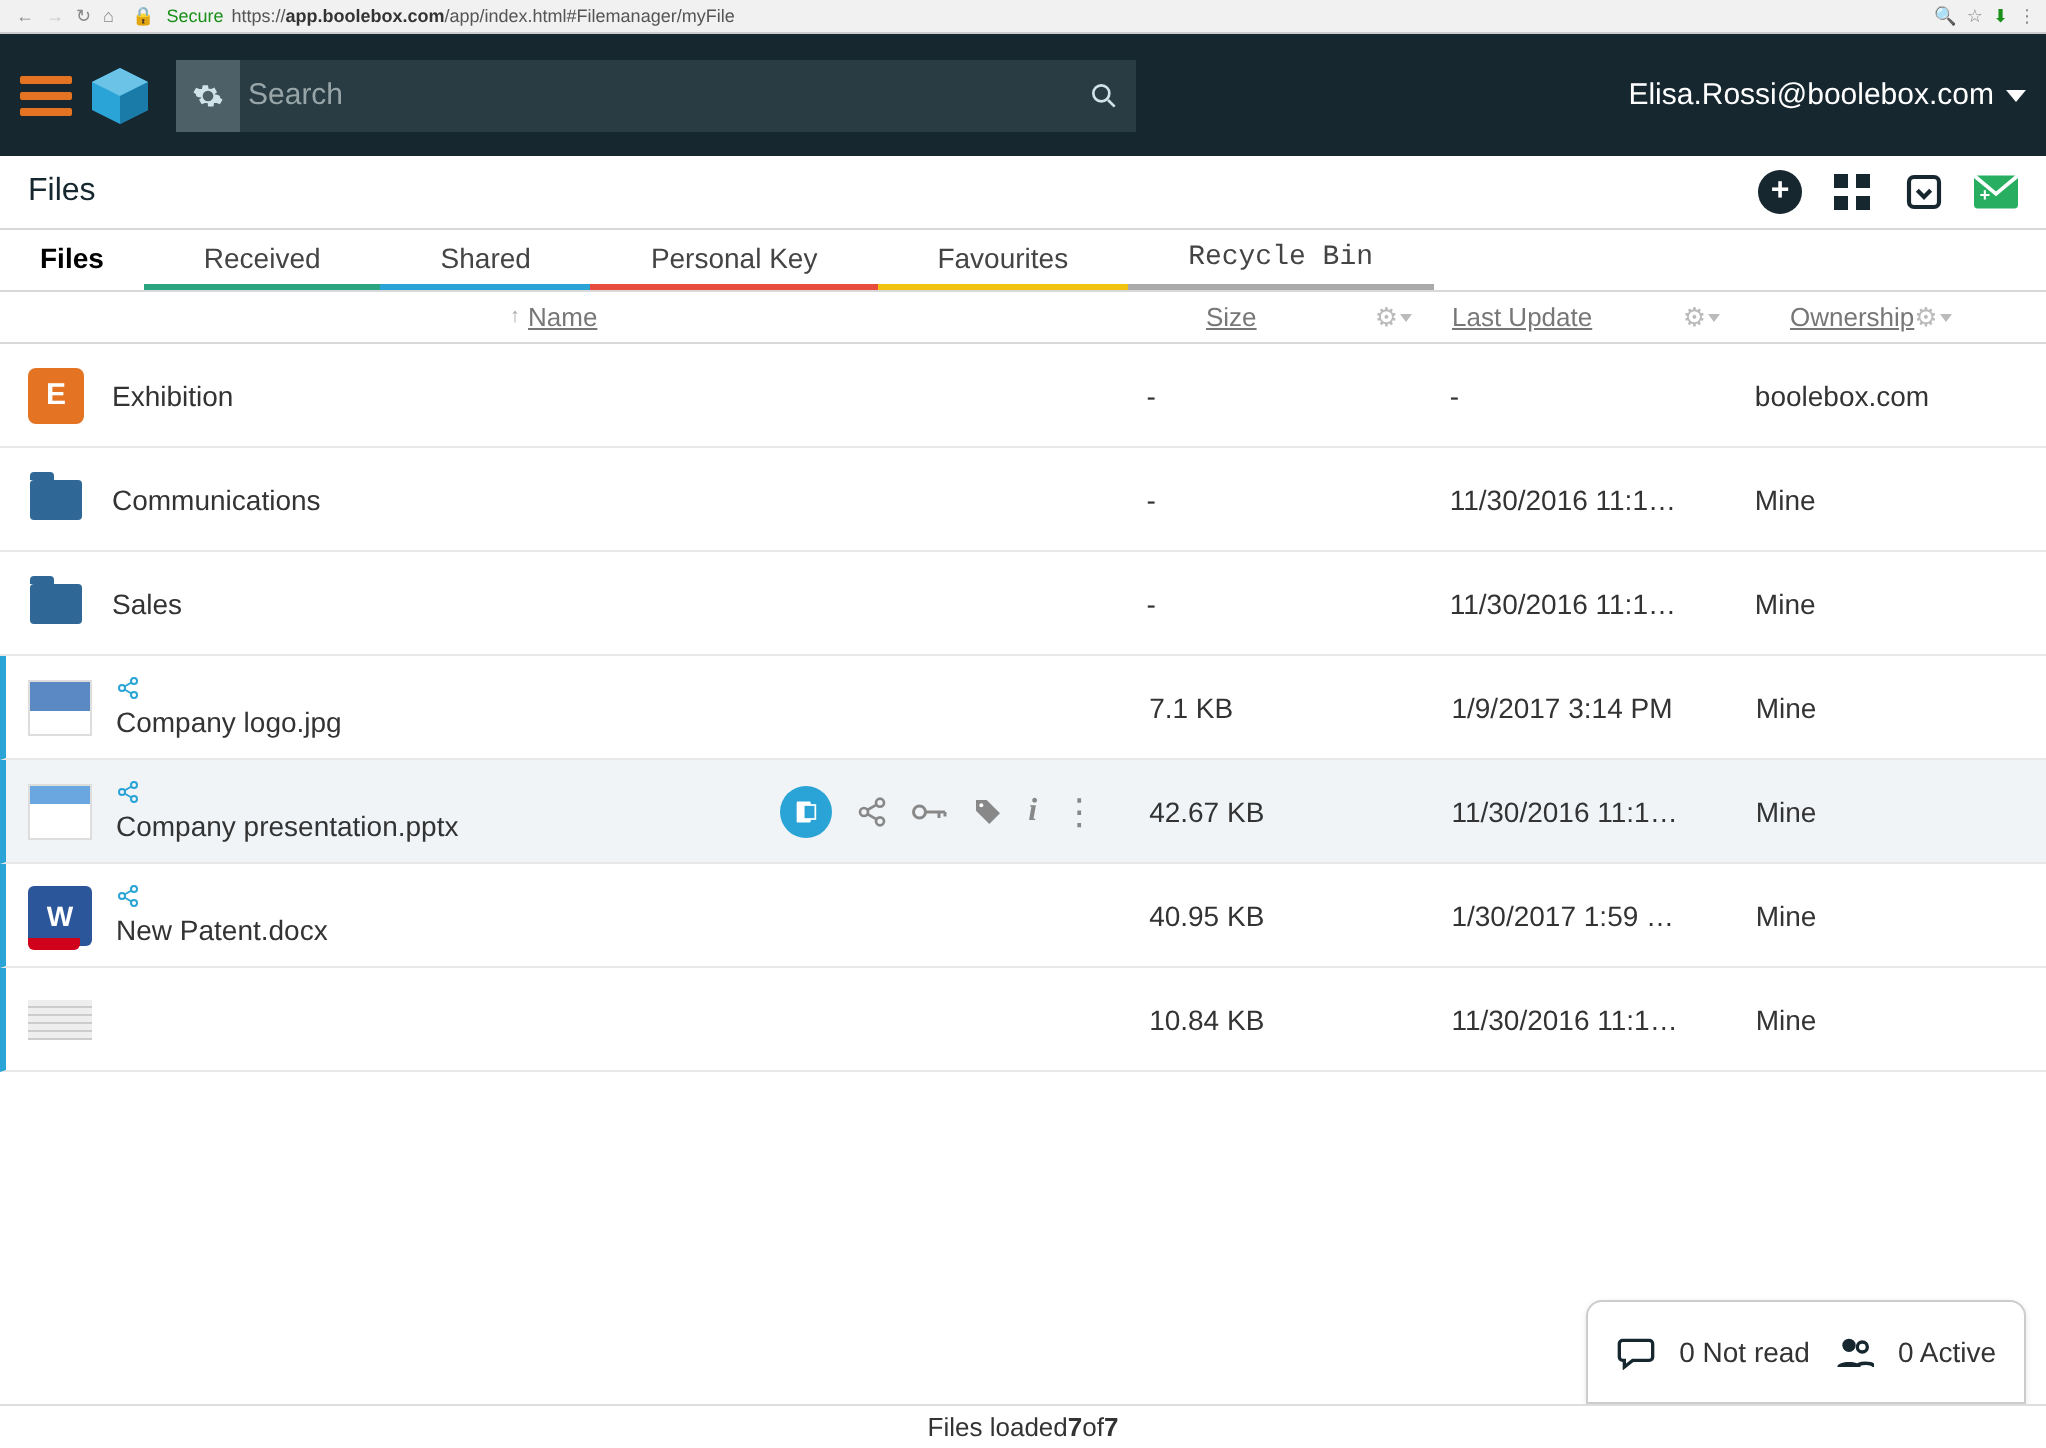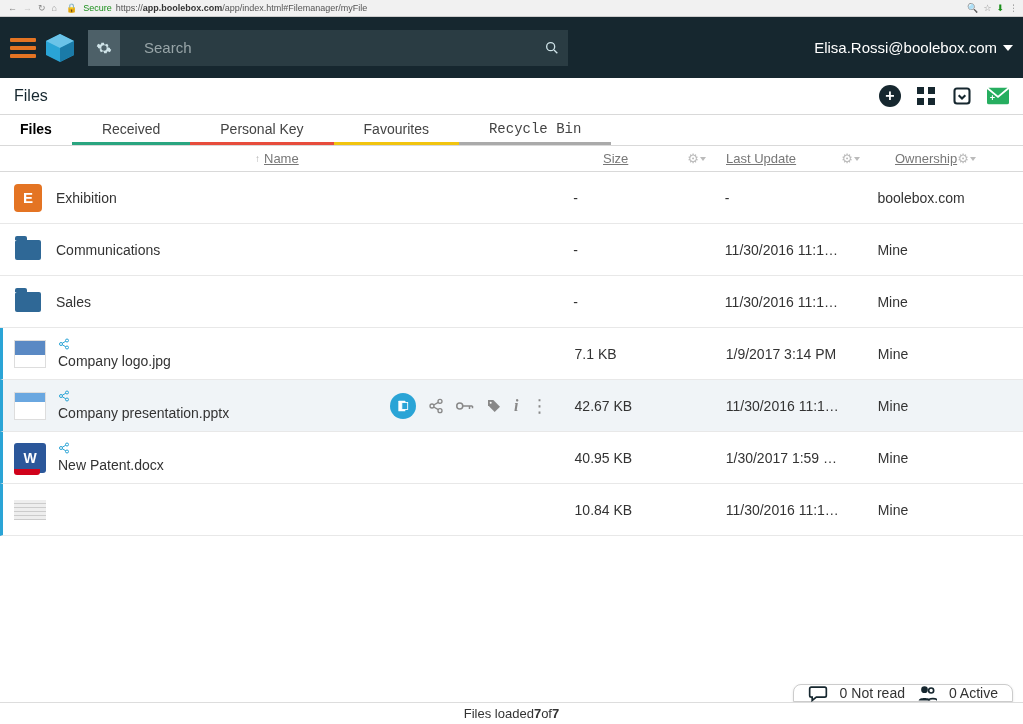--- a/index.html
+++ b/index.html
@@ -13,21 +13,21 @@
 .browser-chrome .right-ico { margin-left: auto; display:flex; gap:5px; color:#888;}
 
 .topbar { height: 61px; background: #16272f; display: flex; align-items: center; padding: 0 10px; color: #a2b1b5; }
 .menu-btn { width: 26px; height: 26px; display: flex; flex-direction: column; justify-content: center; gap: 4px; margin-right: 8px; cursor:pointer;}
 .menu-btn span { height: 4px; background: #e47423; border-radius:1px;}
 .logo-cube { width: 32px; height: 32px; margin-right: 12px; position:relative; display:inline-block; border:none;}
 .logo-cube svg { width:100%; height:100%; }
 
 .search-wrap { display: flex; height: 36px; width: 480px; }
 .search-gear { width: 32px; background: #4d6068; display:flex; align-items:center; justify-content:center; cursor:pointer;}
-.search-input { flex: 1; background: #2a3c43; border: none; color: #f0abfc; padding: 0 24px; font-size: 15px; outline:none;}
+.search-input { flex: 1; background: #2a3c43; border: none; color: #f0abfc; padding: 0 4px; font-size: 15px; outline:none;}
 .search-input::placeholder{color:#98a5a8;}
 .search-go { width: 32px; background: #2a3c43; display:flex; align-items:center; justify-content:center; cursor:pointer; border-left: none;}
 
 .user-menu { margin-left: auto; color: #fff; font-size: 15px; display:flex; align-items:center; gap:6px; cursor:pointer;}
 .user-menu .caret { width:0; height:0; border-left:5px solid transparent; border-right:5px solid transparent; border-top:6px solid #fff;}
 
 .section-bar { height: 37px; background: #fff; border-bottom: 1px solid #d9d9d9; display:flex; align-items:center; padding: 0 14px; }
 .section-title { font-size: 16px; color: #16272f; }
 .section-actions { margin-left:auto; display:flex; gap:14px; align-items:center;}
 .circle-plus { width:22px; height:22px; border-radius:50%; background:#16272f; color:#fff; display:flex; align-items:center; justify-content:center; font-size:16px; font-weight:bold; cursor:pointer;}
@@ -83,21 +83,21 @@
 .file-meta .fname { color:#333; }
 
 .row-actions { margin-left:auto; margin-right:10px; display:flex; gap:12px; align-items:center; color:#888;}
 .row-actions .act { cursor:pointer; display:inline-flex; align-items:center; justify-content:center;}
 .office-circle { width:26px; height:26px; border-radius:50%; background:#2aa4d6; color:#fff; font-size:12px; font-weight:bold;}
 .italic-i { font-family: Georgia, 'Times New Roman', serif; font-style: italic; font-weight:bold; font-size:16px; color:#888;}
 
 .footer { position:absolute; bottom:0; left:0; right:0; height:22px; border-top:1px solid #ddd; background:#fff; display:flex; align-items:center; justify-content:center; font-size:13px; color:#333;}
 .footer b { font-weight:bold; }
 
-.status-tray { position:absolute; bottom:22px; right:10px; height:18px; background:#fff; border:1px solid #ccc; border-radius:8px 8px 0 0; display:flex; align-items:center; padding: 0 14px; gap:12px; font-size:14px; color:#333; box-shadow:0 1px 3px rgba(0,0,0,0.1);}
+.status-tray { position:absolute; bottom:22px; right:10px; height:52px; background:#fff; border:1px solid #ccc; border-radius:8px 8px 0 0; display:flex; align-items:center; padding: 0 14px; gap:12px; font-size:14px; color:#333; box-shadow:0 1px 3px rgba(0,0,0,0.1);}
 .status-tray .bubble-ico,.status-tray .people-ico{ color:#16272f; font-size:16px;}
 
 svg { display:block; }
 </style>
 </head>
 <body>
 
 <div class="browser-chrome">
   <span class="nav-btn">←</span>
   <span class="nav-btn" style="opacity:.4">→</span>
@@ -173,20 +173,21 @@
           <polyline points="0,0 12,10 24,0" fill="none" stroke="#fff" stroke-width="2"></polyline>
           <text x="3" y="14" fill="#fff" font-size="10" font-weight="bold">+</text>
         </svg>
     </div>
   </div>
 </div>
 
 <div class="tabs">
   <div class="tab" data-active="true" style="padding:0 20px">Files</div>
   <div class="tab underline-teal">Received</div>
+  <div class="tab underline-cyan">Shared</div>
   <div class="tab underline-red">Personal Key</div>
   <div class="tab underline-yellow">Favourites</div>
   <div class="tab underline-gray">Recycle Bin</div>
 </div>
 
 <div class="col-headers">
   <div class="ch ch-name">
     <span class="sort-arrow">↑</span>
     <span class="lbl">Name</span>
   </div>

